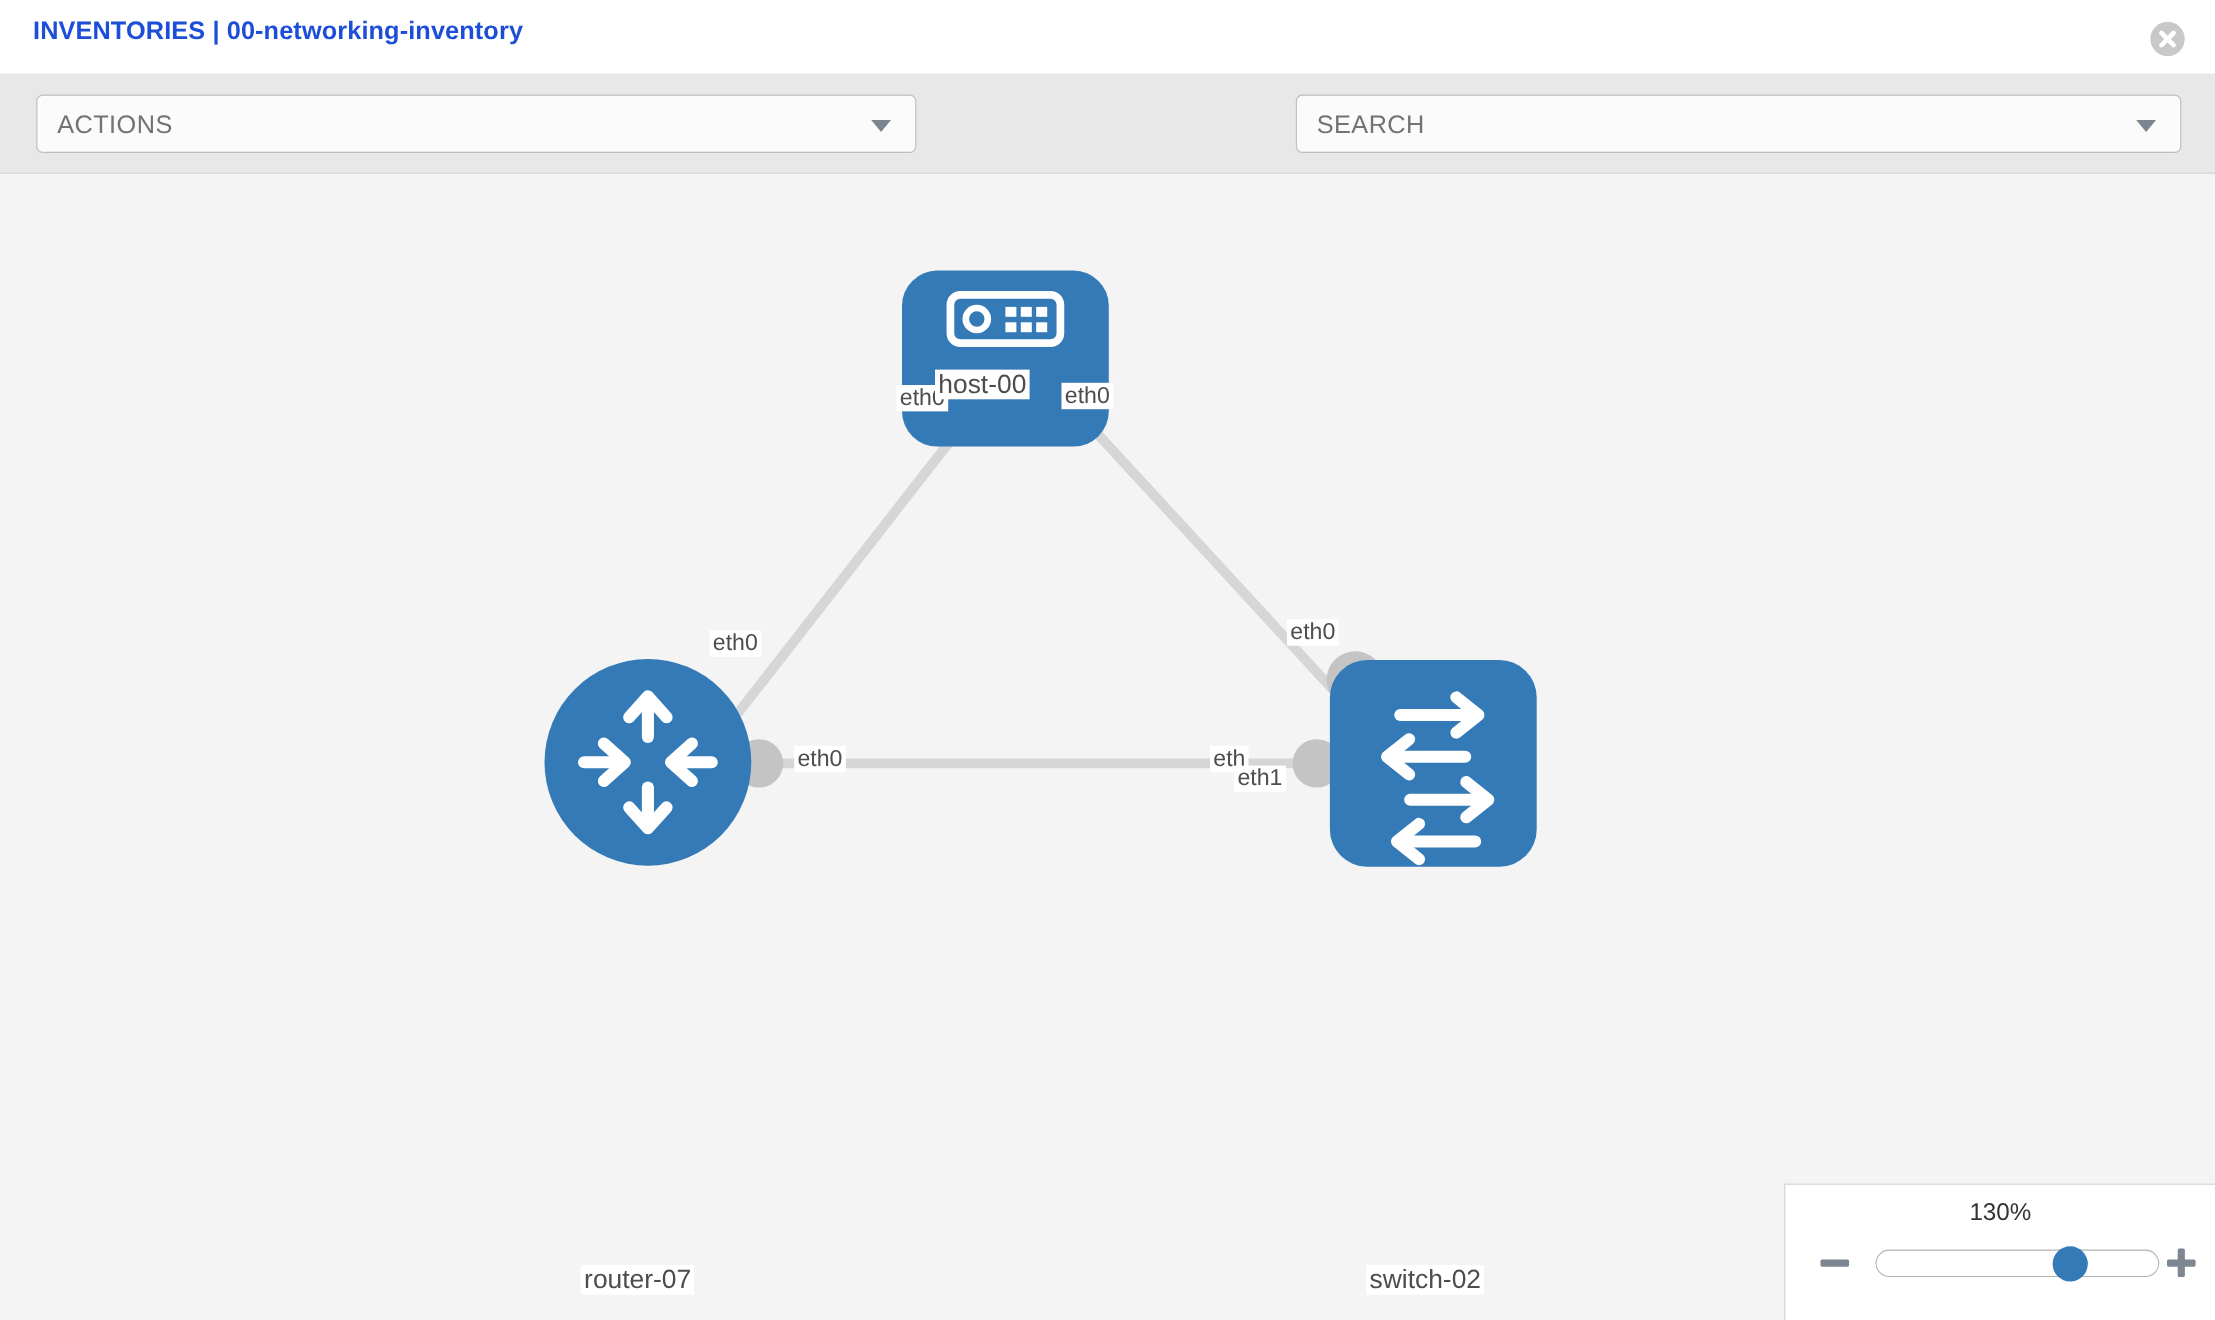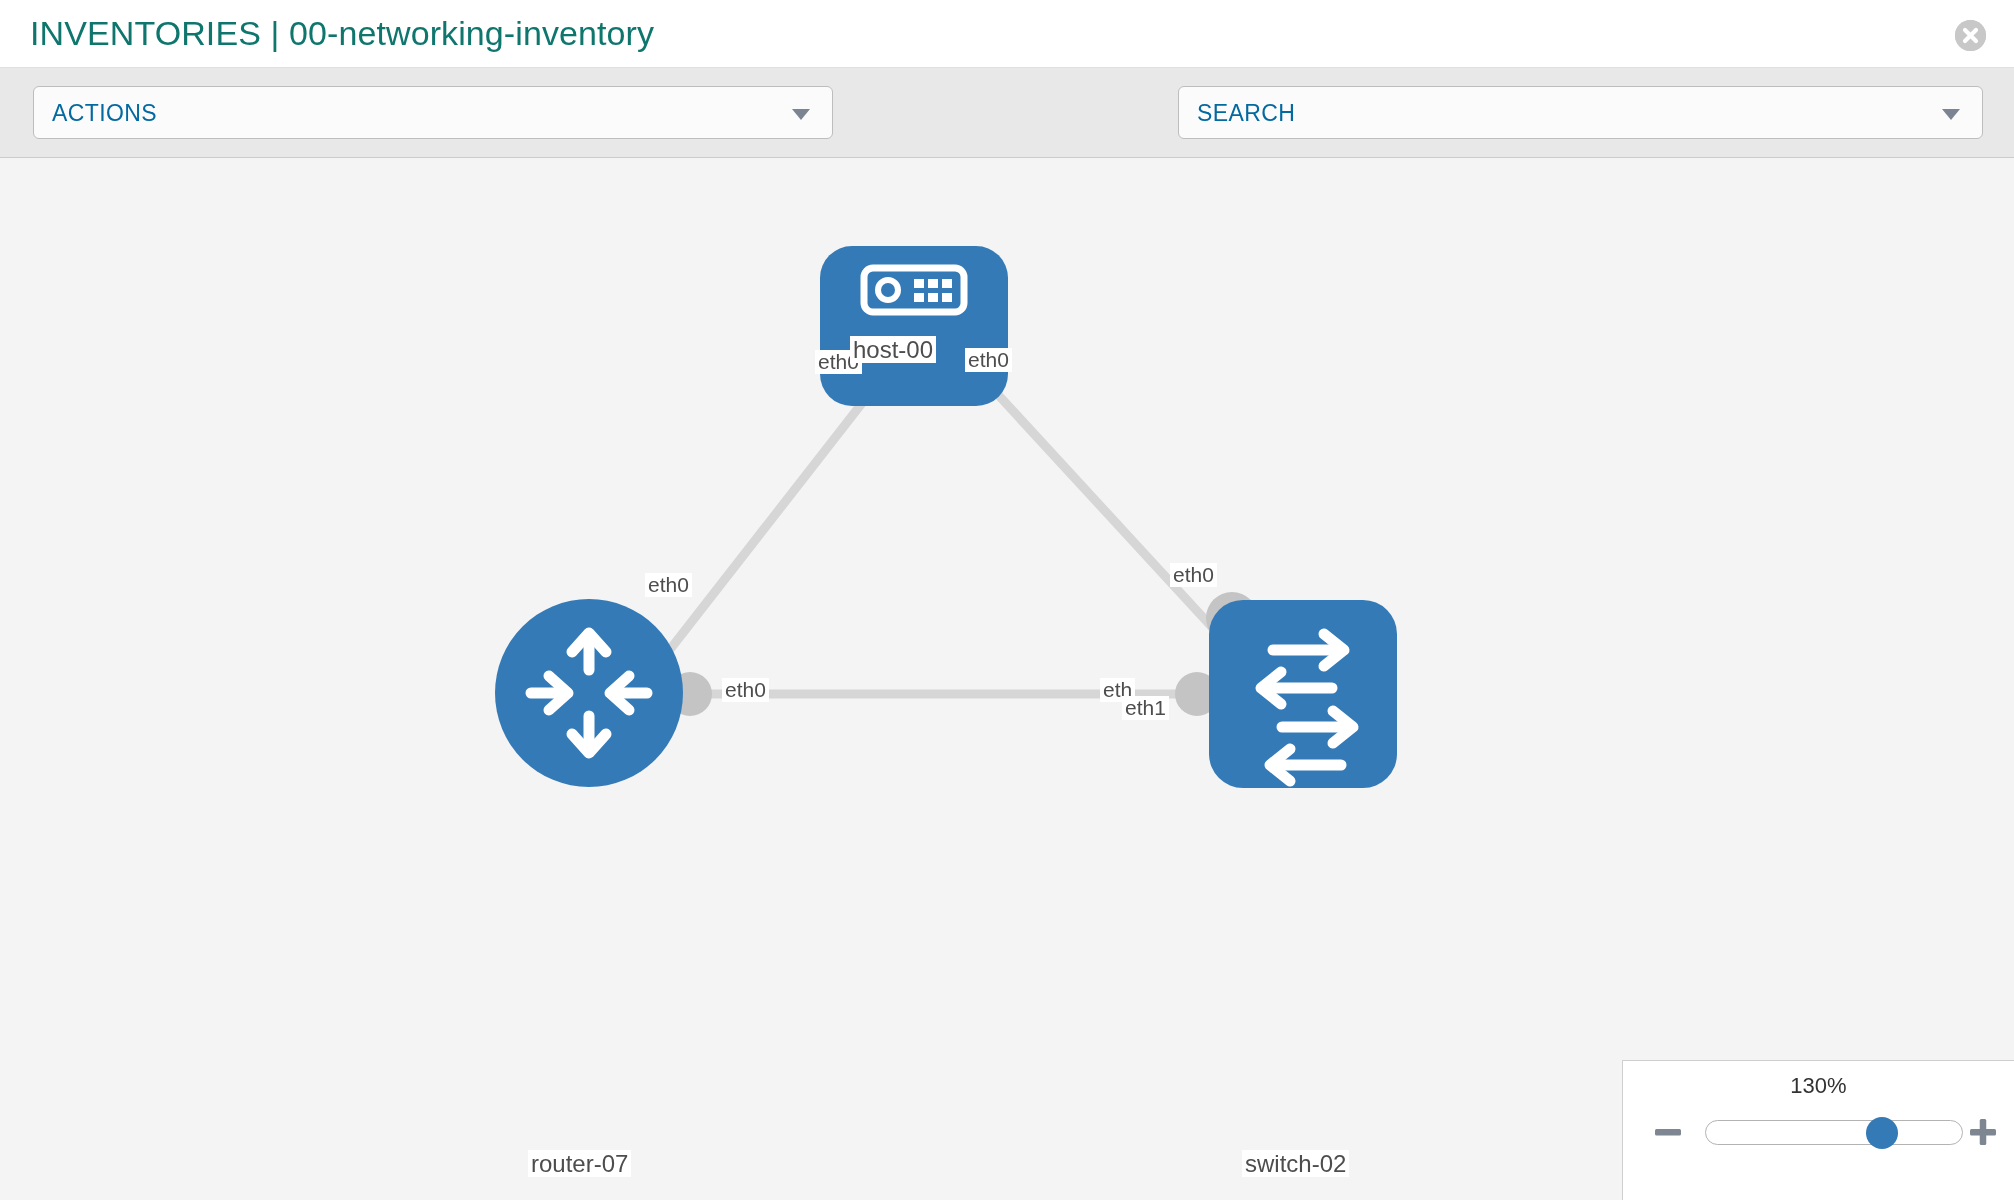--- a/index.html
+++ b/index.html
@@ -26,23 +26,23 @@
     width: 2014px;
     height: 68px;
     background: #ffffff;
     border-bottom: 1px solid #e0e0e0;
   }
 
   .header-title {
     position: absolute;
     left: 30px;
     top: 14px;
-    font-size: 34px;
-    font-weight: normal;
-    color: #0f766e;
+    font-size: 23px;
+    font-weight: bold;
+    color: #1d4ed8;
     letter-spacing: 0.1px;
     white-space: nowrap;
   }
 
   .close-btn {
     position: absolute;
     right: 28px;
     top: 20px;
     width: 31px;
     height: 31px;
@@ -68,21 +68,21 @@
     border: 1px solid #bdbdbd;
     border-radius: 6px;
     height: 53px;
     cursor: pointer;
   }
   .select-box .sel-label {
     position: absolute;
     left: 18px;
     top: 13px;
     font-size: 23px;
-    color: #0369a1;
+    color: #737373;
     letter-spacing: 0.4px;
     white-space: nowrap;
   }
   .caret {
     position: absolute;
     right: 22px;
     top: 22px;
     width: 0; height: 0;
     border-left: 9px solid transparent;
     border-right: 9px solid transparent;
@@ -124,21 +124,21 @@
   }
   .node-label { font-size: 24px; color: #4d4d4d; }
   .if-label   { font-size: 21px; color: #4d4d4d; }
 
   
   .zoom-panel {
     position: absolute;
     right: 0;
     bottom: 0;
     width: 392px;
-    height: 140px;
+    height: 124px;
     background: #ffffff;
     border: 1px solid #cfcfcf;
     border-right: none;
     border-bottom: none;
   }
   .zoom-value {
     position: absolute;
     top: 12px;
     left: 0; right: 0;
     text-align: center;

